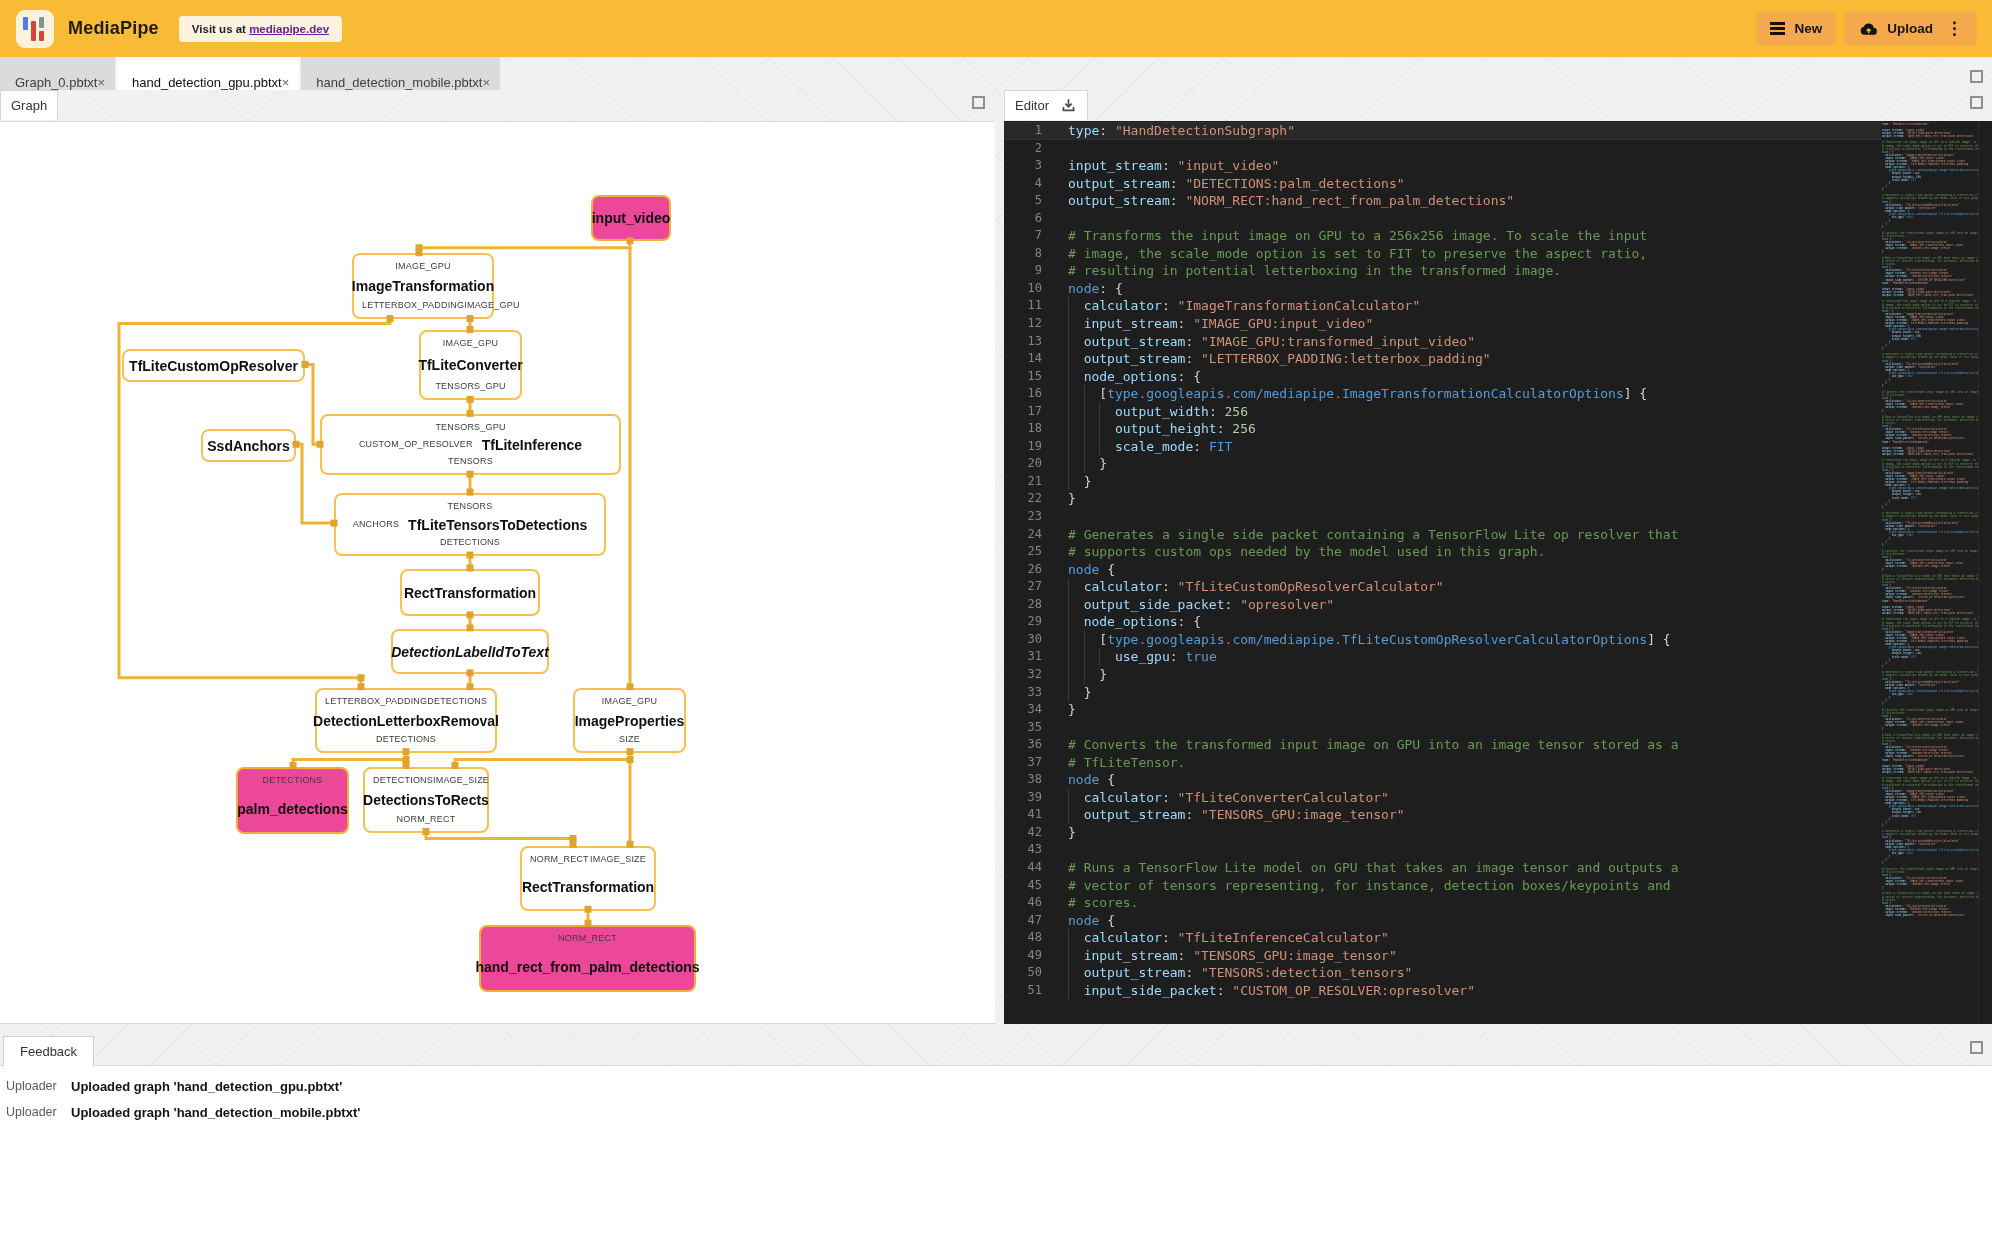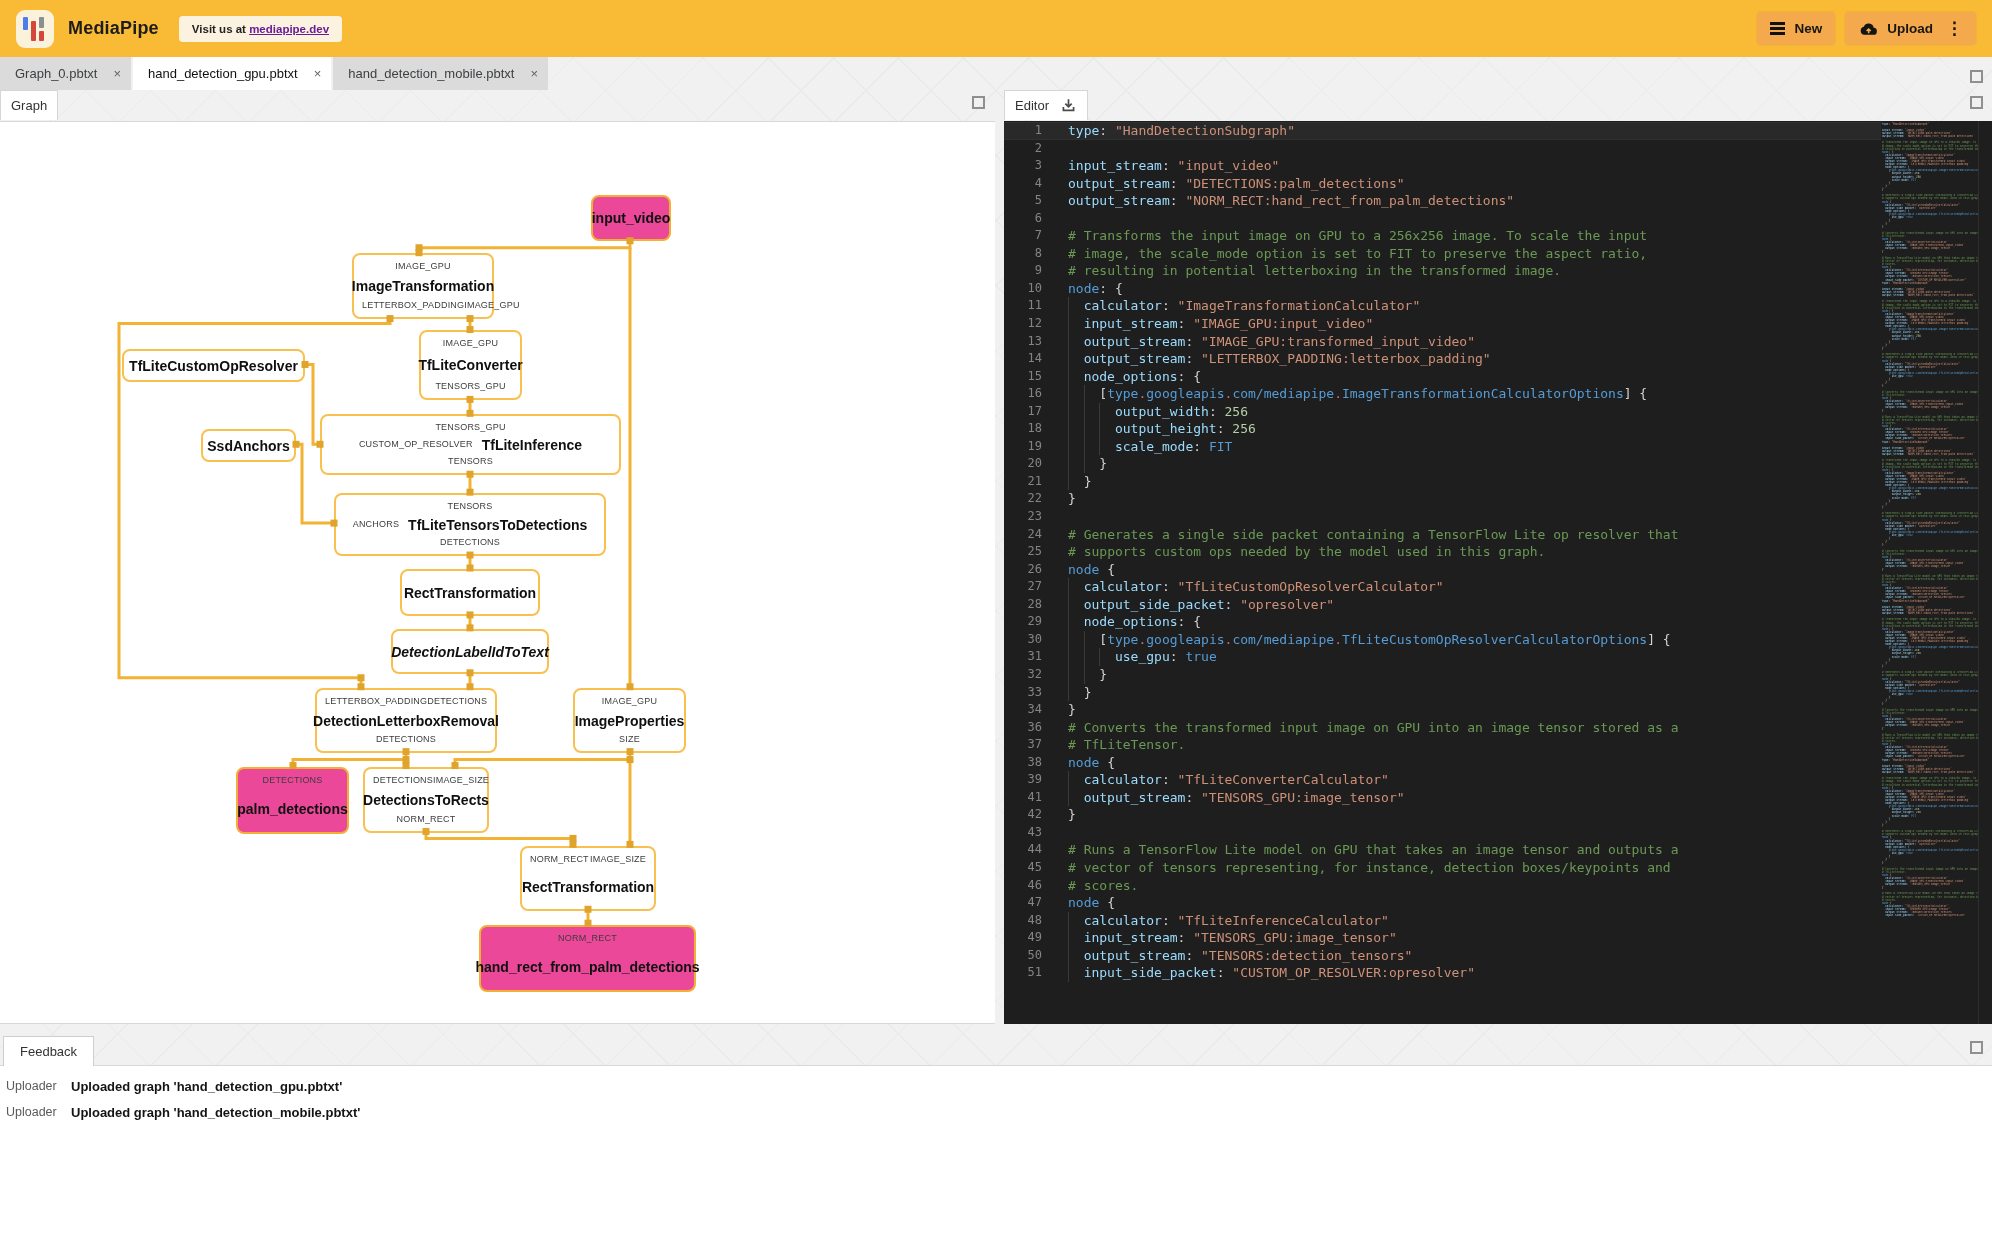--- a/index.html
+++ b/index.html
@@ -21,21 +21,21 @@
   .logo .b4{left:23px;top:21px;height:10px;background:#D6453C}
   .brand{margin-left:14px;font-size:18px;font-weight:700;color:#1c1c1c;letter-spacing:.2px}
   .visit{margin-left:20px;background:#FBF3DF;border-radius:4px;padding:7px 13px;font-size:11.5px;font-weight:700;color:#222}
   .visit a{color:#6A1B9A;text-decoration:underline;cursor:pointer}
   .hbtns{margin-left:auto;display:flex;gap:10px}
   .hbtn{background:#F4A94D;border-radius:4px;height:33px;display:flex;align-items:center;padding:0 13px;font-weight:700;font-size:13.5px;color:#161616;gap:9px;cursor:pointer;box-shadow:0 0 0 1px rgba(0,0,0,0.03)}
   .burger{width:15px;height:2.4px;background:#111;box-shadow:0 5px 0 #111,0 10px 0 #111;margin-top:-10px}
   .kebab{font-weight:700;font-size:17px;margin-left:4px;color:#111}
   
   .tabs{position:absolute;left:0;top:57px;height:33px;display:flex}
-  .ftab{background:#DBDBDB;color:#3d4043;font-size:13px;font-weight:500;display:flex;align-items:center;padding:0 10px 0 15px;margin-right:2px;gap:16px;cursor:pointer}
+  .ftab{background:#DBDBDB;color:#3d4043;font-size:13px;font-weight:500;display:flex;align-items:flex-end;padding:0 10px 0 15px;margin-right:2px;gap:0;cursor:pointer}
   .ftab.active{background:#fff;color:#111}
   .ftab .x{color:#5f6368;font-size:13px;cursor:pointer}
   
   .ptab{position:absolute;top:90px;height:30px;background:#fff;border:1px solid #d5d5d5;border-bottom:none;display:flex;align-items:center;padding:0 10px;font-size:13px;color:#333;box-sizing:border-box;z-index:3}
   .sq{position:absolute;width:9px;height:9px;border:2px solid #8f8f8f;background:transparent;cursor:pointer;z-index:4}
   
   .graph{position:absolute;left:0;top:121px;width:995px;height:903px;background:#fff;border-top:1px solid #d8d8d8;border-bottom:1px solid #d8d8d8;box-sizing:border-box}
   #nodes{position:absolute;inset:0;z-index:1}
   #edges{position:absolute;inset:0;z-index:2;pointer-events:none}
   .edge{fill:none;stroke:#F2B233;stroke-width:3}
@@ -452,20 +452,24 @@
       </div>
       <div class="cl">
         <span class="ln">33</span>
         <span class="ct"><span class="ind" style="width: 2ch;"></span><span class="tk-p">}</span></span>
       </div>
       <div class="cl">
         <span class="ln">34</span>
         <span class="ct"><span class="tk-p">}</span></span>
       </div>
       <div class="cl">
+        <span class="ln">35</span>
+        <span class="ct"></span>
+      </div>
+      <div class="cl">
         <span class="ln">36</span>
         <span class="ct"><span class="tk-c"># Converts the transformed input image on GPU into an image tensor stored as a</span></span>
       </div>
       <div class="cl">
         <span class="ln">37</span>
         <span class="ct"><span class="tk-c"># TfLiteTensor.</span></span>
       </div>
       <div class="cl">
         <span class="ln">38</span>
         <span class="ct"><span class="tk-n">node</span><span class="tk-p"> {</span></span>

